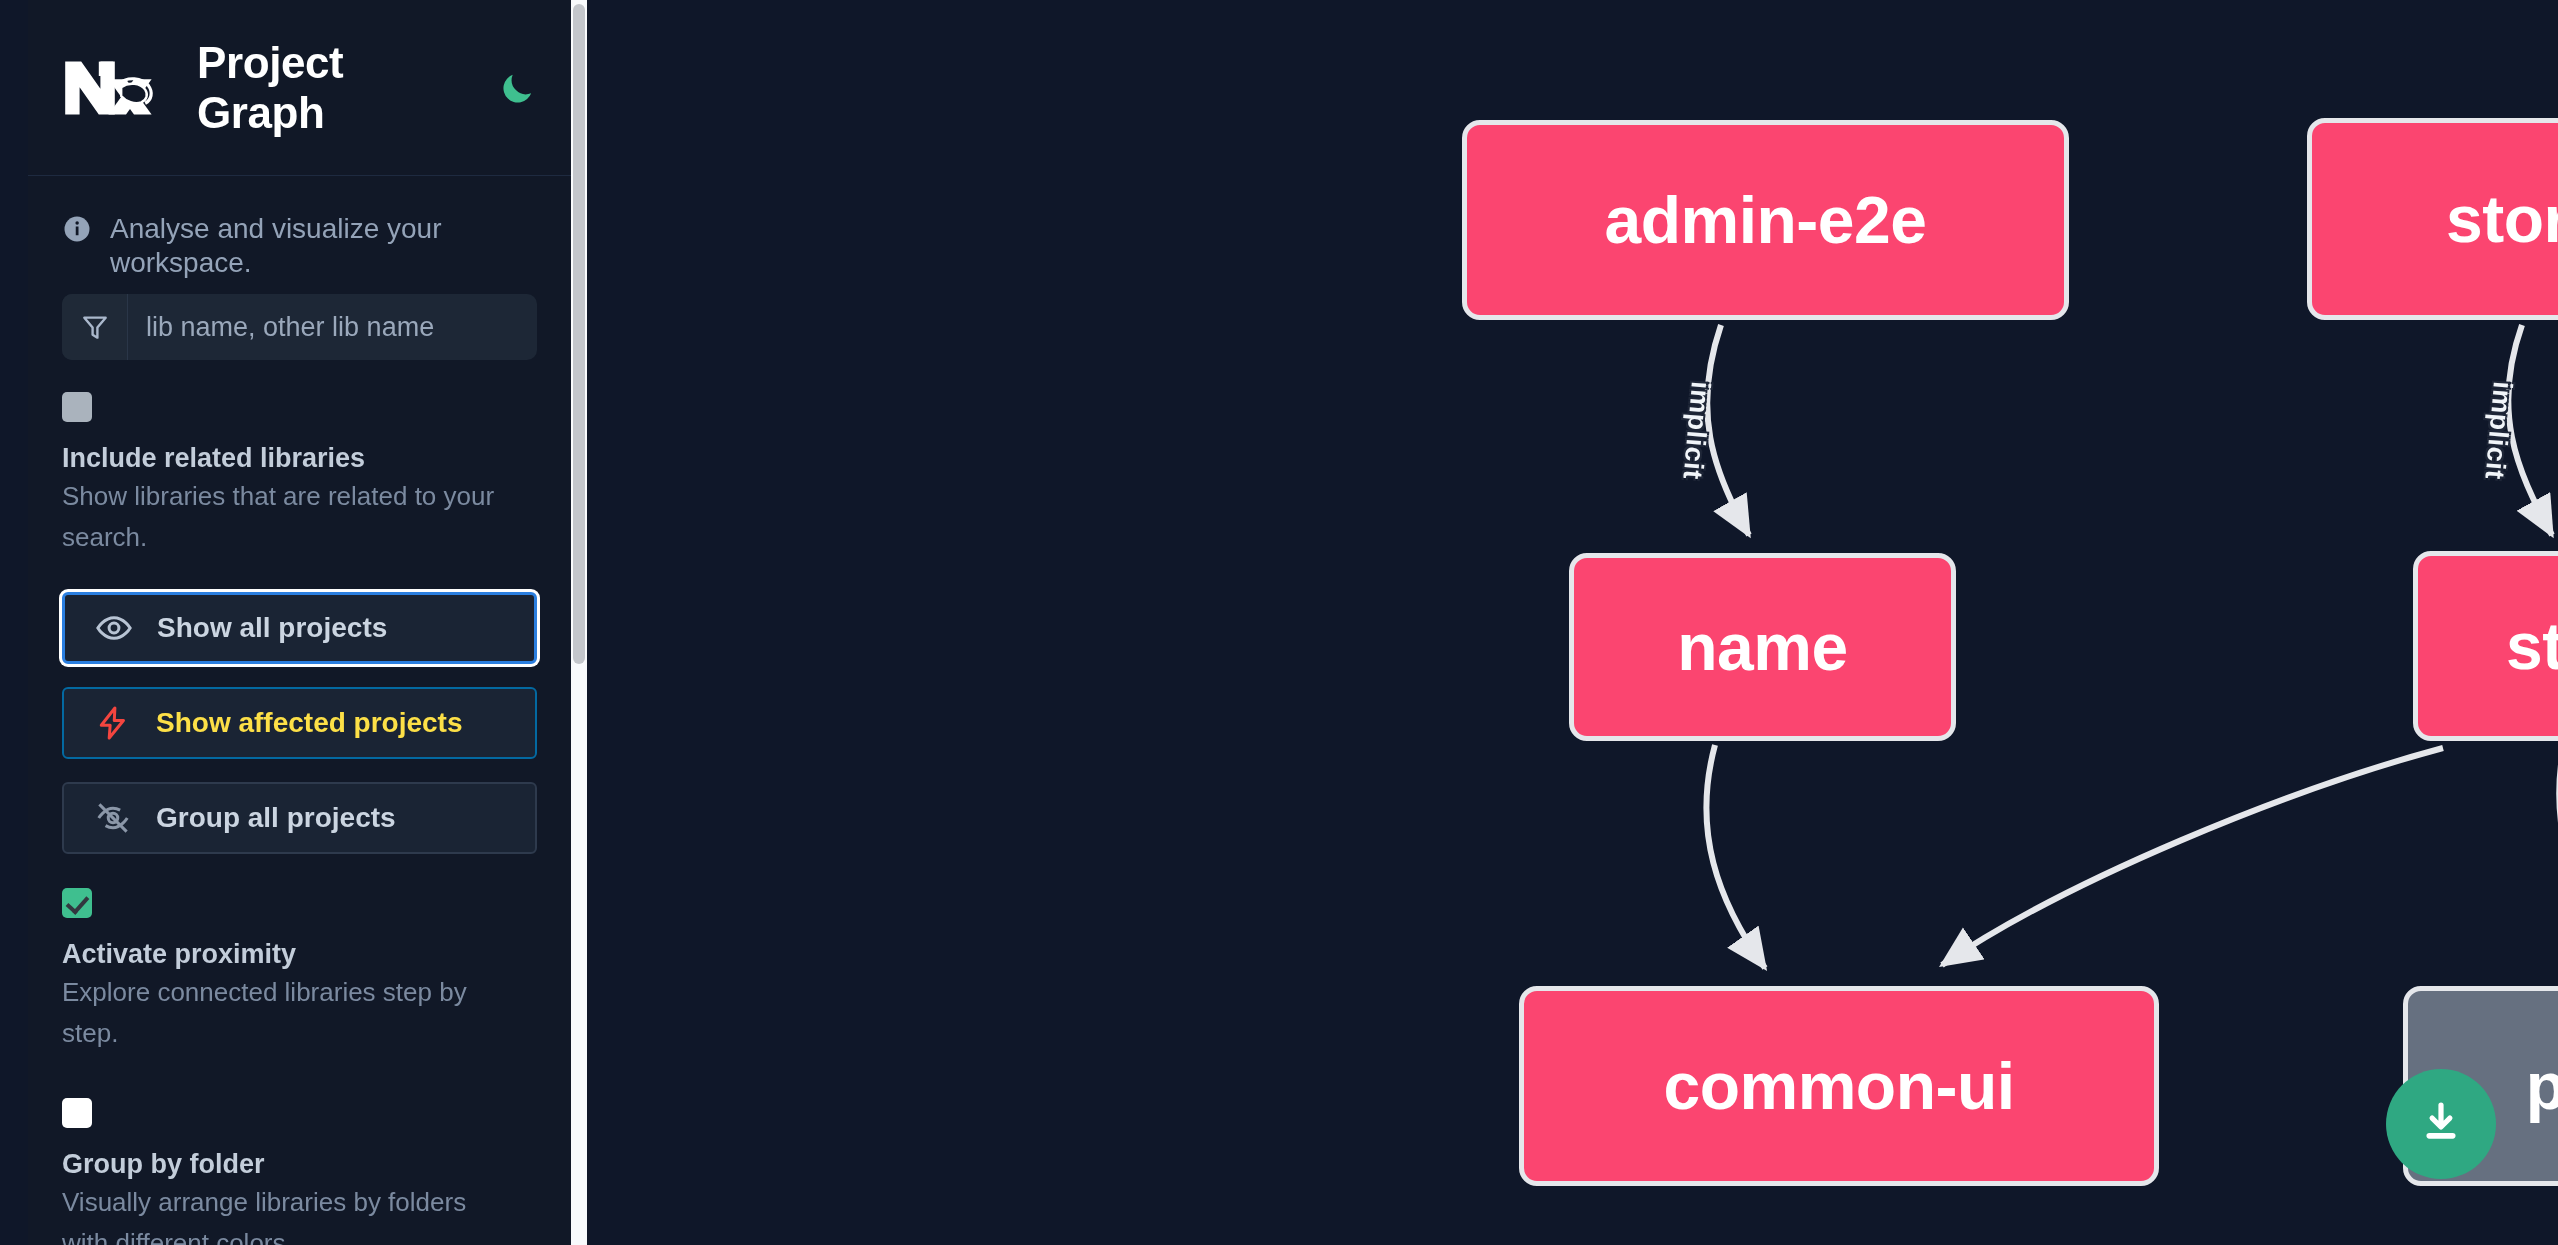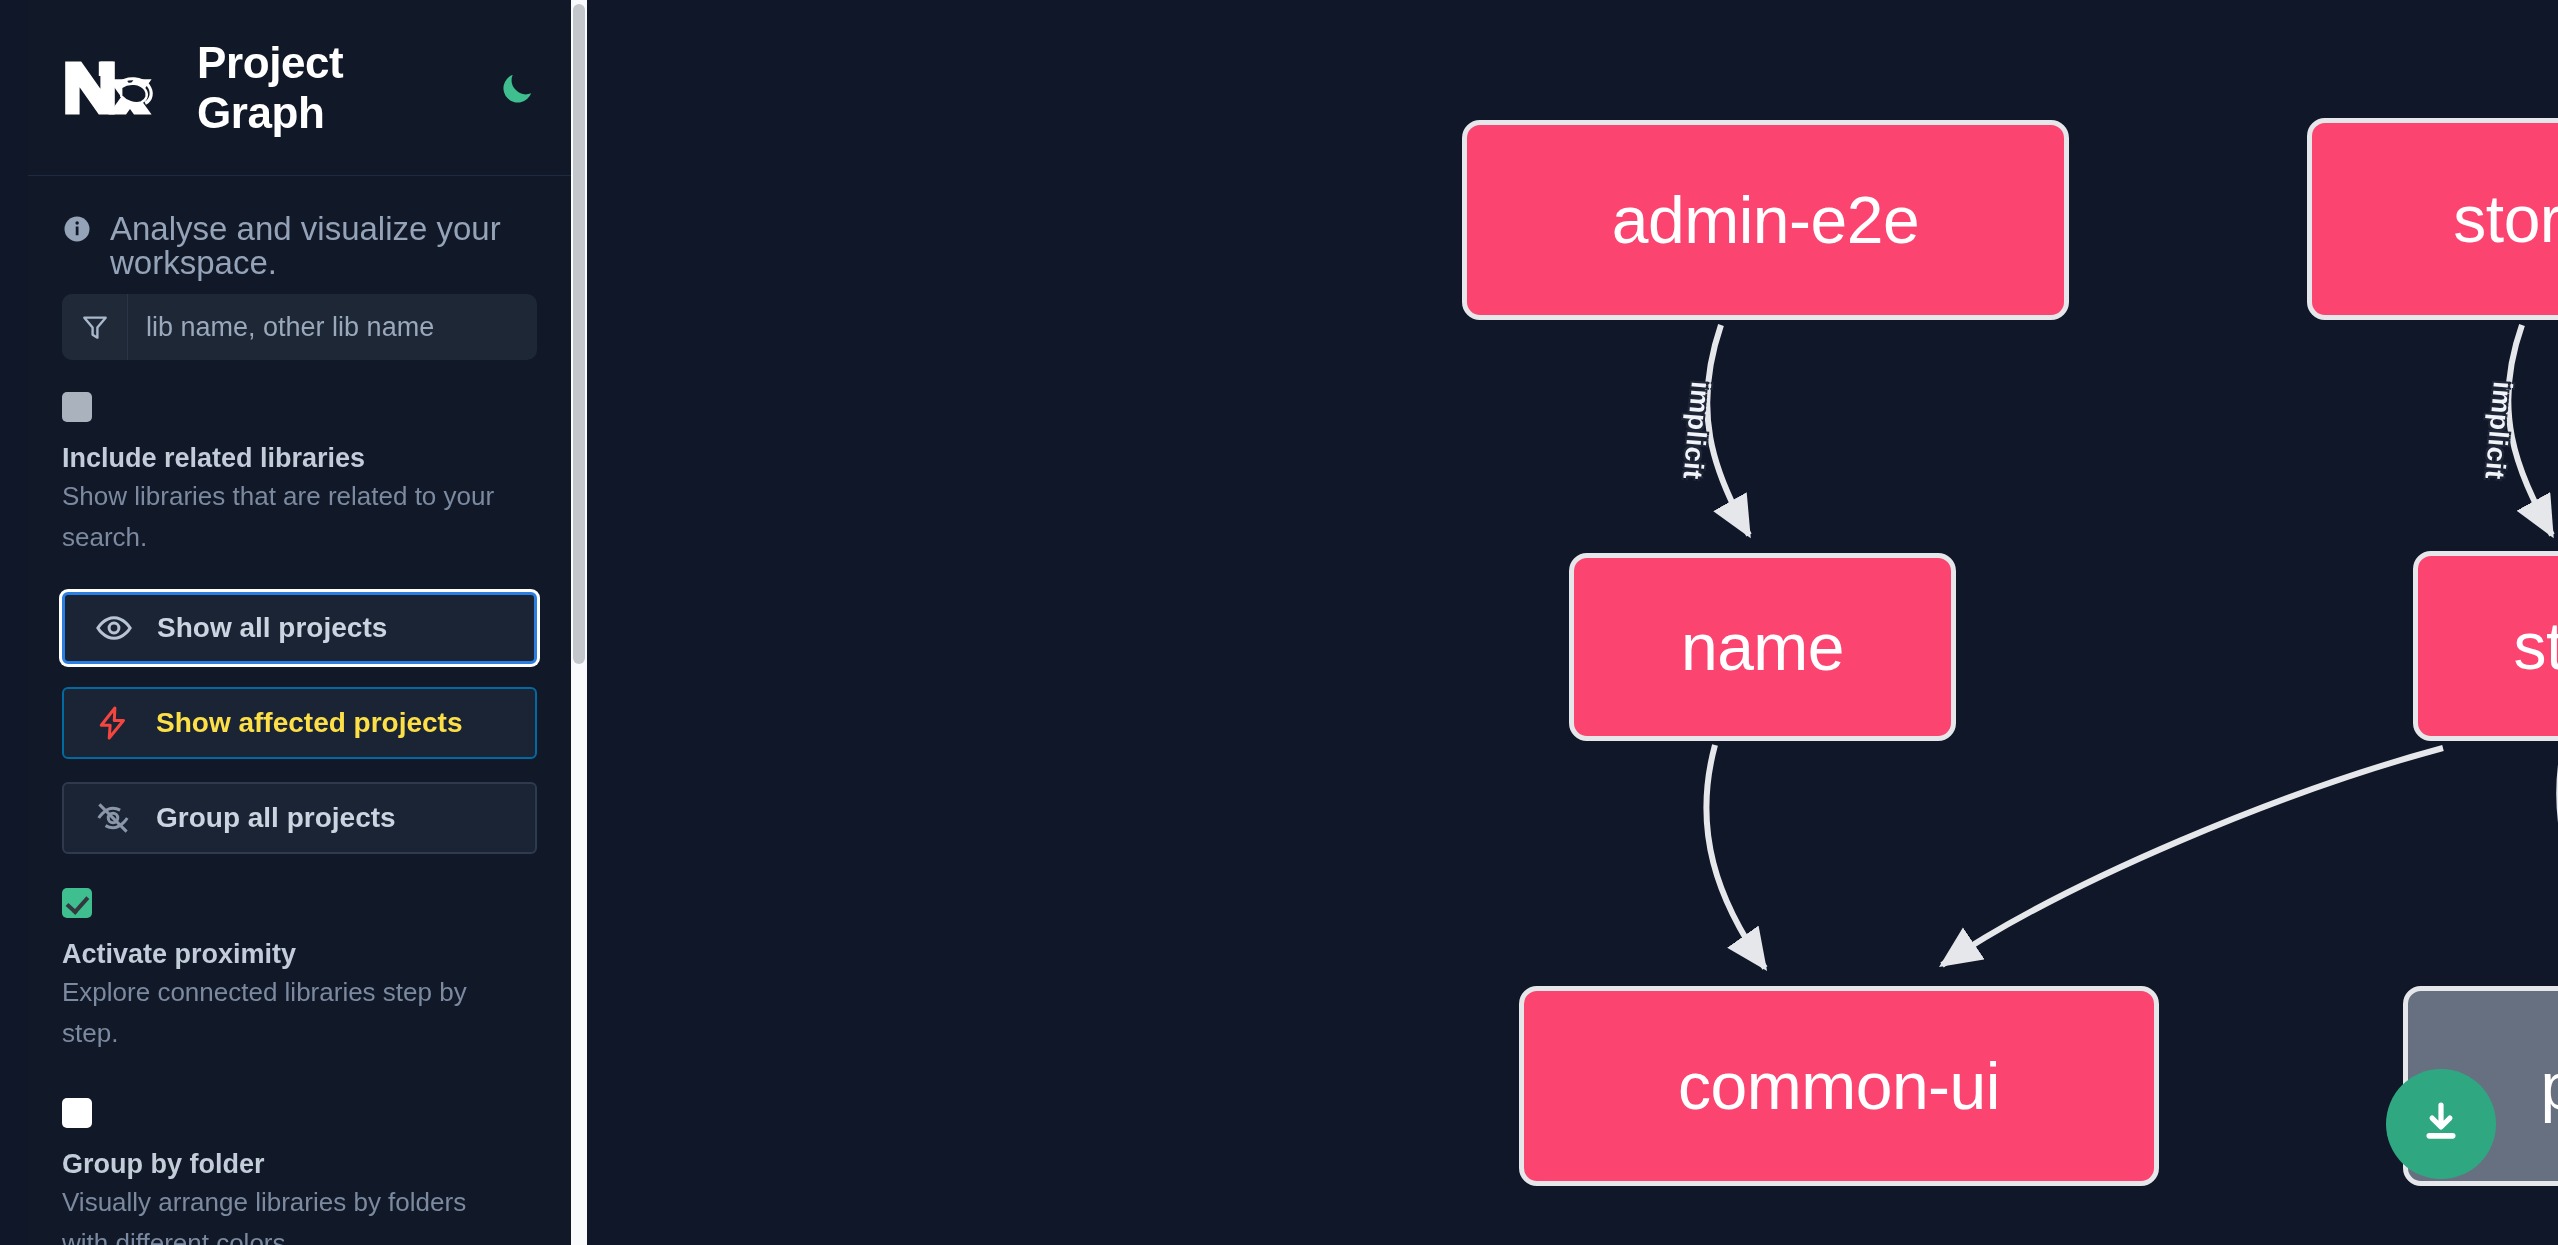--- a/index.html
+++ b/index.html
@@ -47,21 +47,21 @@
 
   .sb-tagline {
     display: flex; align-items: flex-start;
     gap: 18px;
     padding: 36px 34px 0 34px;
     height: 104px;
   }
   .info-icon { flex: 0 0 30px; margin-top: 2px; }
   .sb-tagline .txt {
     color: #94a3b8;
-    font-size: 33px;
+    font-size: 28px;
     line-height: 34px;
   }
 
   .search-row {
     margin: 14px 34px 0 34px;
     height: 66px;
     display: flex;
     align-items: stretch;
     background: #1d2736;
     border-radius: 10px;
@@ -188,21 +188,21 @@
   }
   #graph-svg { position: absolute; left: 0; top: 0; width: 1999px; height: 1245px; }
 
   .node {
     position: absolute;
     border-radius: 18px;
     border: 5px solid #e5e7eb;
     display: flex; align-items: center; justify-content: center;
     color: #ffffff;
     font-size: 66px;
-    font-weight: 400;
+    font-weight: 700;
     letter-spacing: -0.5px;
     cursor: pointer;
     z-index: 3;
   }
   .node.rose { background: #fb4570; }
   .node.slate { background: #667080; }
 
   .edge-label {
     position: absolute;
     color: #f1f5f9;

